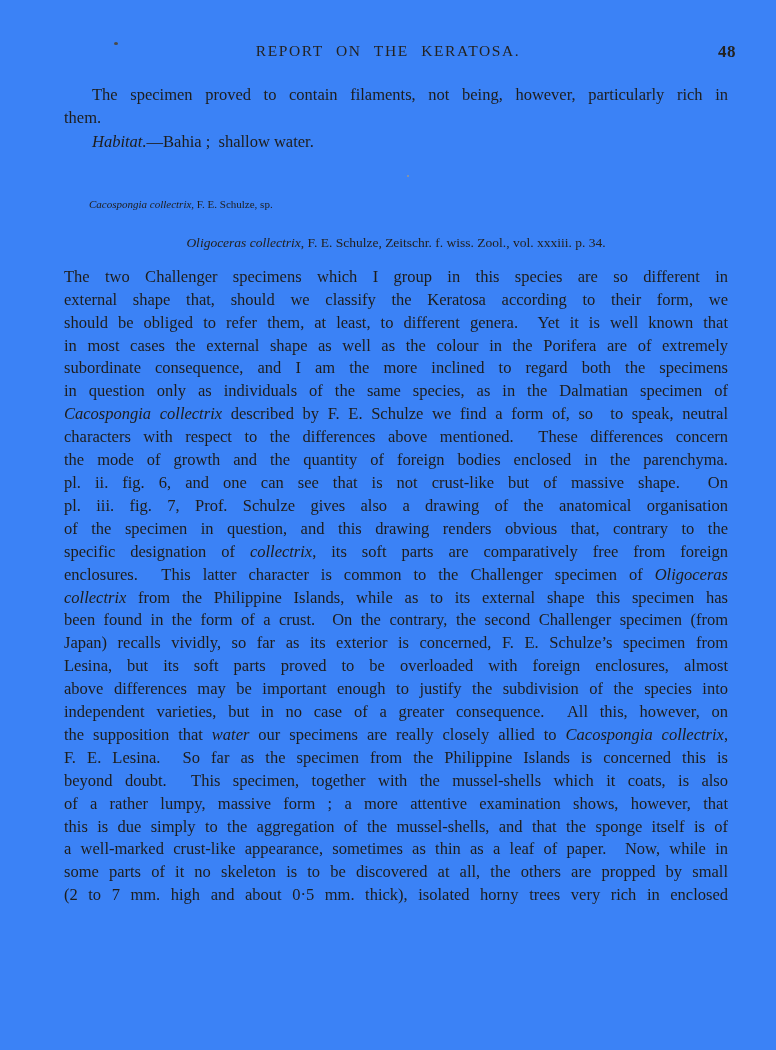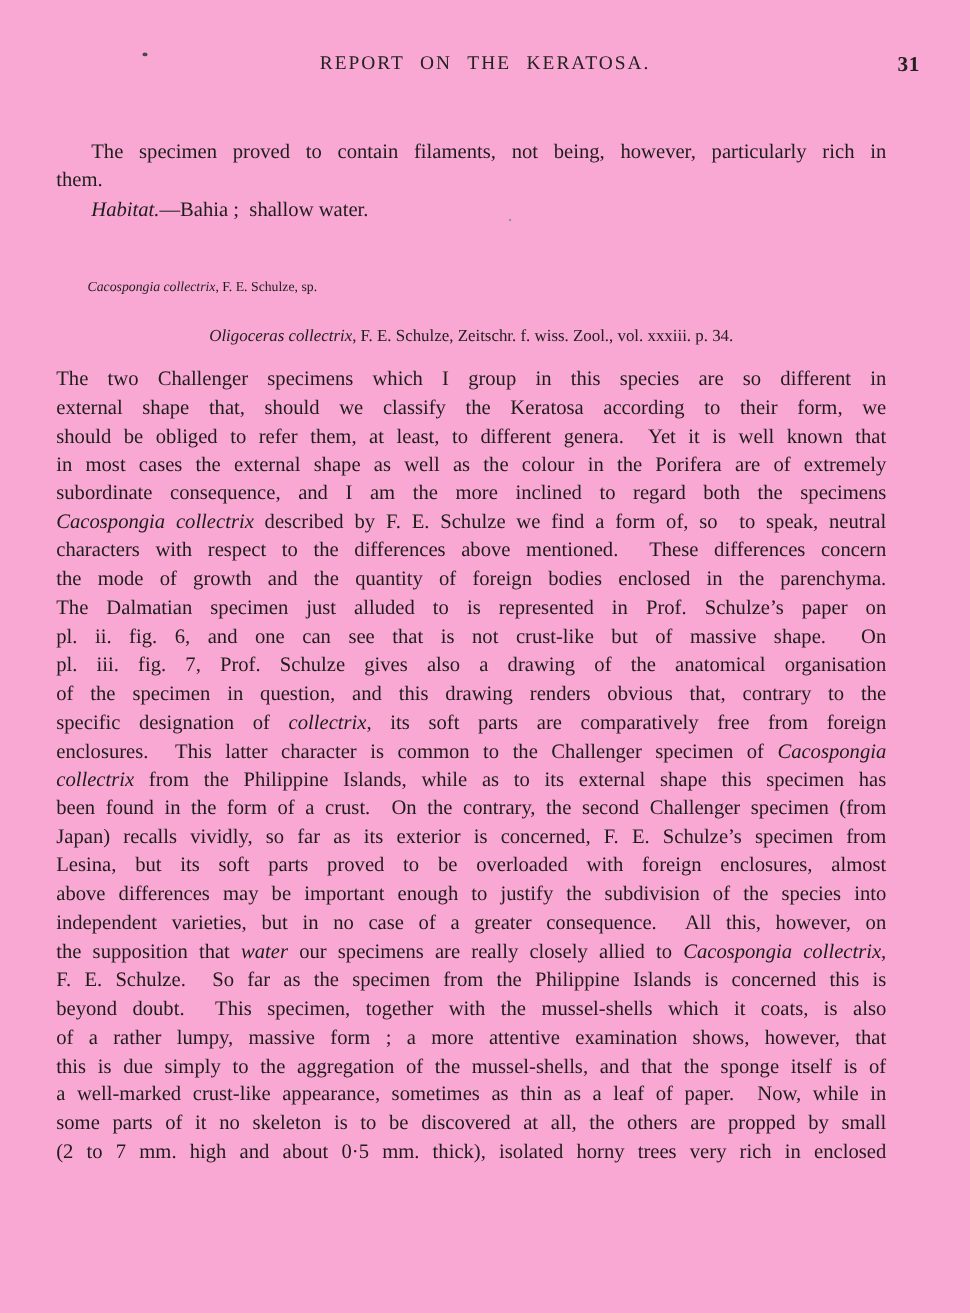--- a/index.html
+++ b/index.html
@@ -1,19 +1,19 @@
 <!DOCTYPE html>
 <html><head>
 <meta charset="utf-8">
 <style>
   html,body{margin:0;padding:0;background:#e8e8e6;}
   .page{
     position:relative;
     width:776px;height:1050px;
-    background:#f9a8d4;
+    background:#3b82f6;
     color:#1e1d1b;
     font-family:"Liberation Serif","DejaVu Serif",serif;
     overflow:hidden;
     margin:0 auto;
   }
   
   .header-row{position:absolute;top:42px;left:0;width:100%;height:20px;}
   .running-title{
     text-align:center;
     font-size:15.5px;
@@ -21,23 +21,22 @@
     word-spacing:7px;
     color:#232220;
   }
   .page-number{
     position:absolute;top:0;right:40px;
     font-size:17px;font-weight:bold;letter-spacing:.5px;color:#232220;
   }
   
   .column{
     position:absolute;
-    left:45px;top:84px;
+    left:64px;top:84px;
     width:664px;
-    margin-top:26px;
   }
   .tline{
     font-size:16.5px;
     line-height:22.9px;
     white-space:pre-wrap;
   }
   .justify-all .tline{
     text-align:justify;
     text-align-last:justify;
   }
@@ -73,21 +72,21 @@
   .dot-a{left:114px;top:42px;width:4px;height:3px;background:#4a4a48;}
   .dot-b{left:407px;top:175px;width:2px;height:2px;background:#9a9892;}
 </style>
 </head>
 <body>
 
 <div class="page">
 
   <div class="header-row">
     <div class="running-title">REPORT ON THE KERATOSA.</div>
-    <div class="page-number">31</div>
+    <div class="page-number">48</div>
   </div>
 
   <div class="dot dot-a"></div>
   <div class="dot dot-b"></div>
 
   <div class="column">
 
     <div class="justify-except-last indent-first">
         <div class="tline">The specimen proved to contain filaments, not being, however, particularly rich in</div>
         <div class="tline">them.</div>
@@ -99,37 +98,37 @@
     <div class="species-heading"><i>Cacospongia collectrix</i>, F. E. Schulze, sp.</div>
 
     <div class="synonymy"><i>Oligoceras collectrix</i>, F. E. Schulze, Zeitschr. f. wiss. Zool., vol. xxxiii. p. 34.</div>
 
     <div class="main-para justify-all">
         <div class="tline">The two Challenger specimens which I group in this species are so different in</div>
         <div class="tline">external shape that, should we classify the Keratosa according to their form, we</div>
         <div class="tline">should be obliged to refer them, at least, to different genera.  Yet it is well known that</div>
         <div class="tline">in most cases the external shape as well as the colour in the Porifera are of extremely</div>
         <div class="tline">subordinate consequence, and I am the more inclined to regard both the specimens</div>
+        <div class="tline">in question only as individuals of the same species, as in the Dalmatian specimen of</div>
         <div class="tline"><i>Cacospongia collectrix</i> described by F. E. Schulze we find a form of, so  to speak, neutral</div>
         <div class="tline">characters with respect to the differences above mentioned.  These differences concern</div>
         <div class="tline">the mode of growth and the quantity of foreign bodies enclosed in the parenchyma.</div>
-        <div class="tline">The Dalmatian specimen just alluded to is represented in Prof. Schulze’s paper on</div>
         <div class="tline">pl. ii. fig. 6, and one can see that is not crust-like but of massive shape.  On</div>
         <div class="tline">pl. iii. fig. 7, Prof. Schulze gives also a drawing of the anatomical organisation</div>
         <div class="tline">of the specimen in question, and this drawing renders obvious that, contrary to the</div>
         <div class="tline">specific designation of <i>collectrix</i>, its soft parts are comparatively free from foreign</div>
-        <div class="tline">enclosures.  This latter character is common to the Challenger specimen of <i>Cacospongia</i></div>
+        <div class="tline">enclosures.  This latter character is common to the Challenger specimen of <i>Oligoceras</i></div>
         <div class="tline"><i>collectrix</i> from the Philippine Islands, while as to its external shape this specimen has</div>
         <div class="tline">been found in the form of a crust.  On the contrary, the second Challenger specimen (from</div>
         <div class="tline">Japan) recalls vividly, so far as its exterior is concerned, F. E. Schulze’s specimen from</div>
         <div class="tline">Lesina, but its soft parts proved to be overloaded with foreign enclosures, almost</div>
         <div class="tline">above differences may be important enough to justify the subdivision of the species into</div>
         <div class="tline">independent varieties, but in no case of a greater consequence.  All this, however, on</div>
         <div class="tline">the supposition that <i>water</i> our specimens are really closely allied to <i>Cacospongia collectrix</i>,</div>
-        <div class="tline">F. E. Schulze.  So far as the specimen from the Philippine Islands is concerned this is</div>
+        <div class="tline">F. E. Lesina.  So far as the specimen from the Philippine Islands is concerned this is</div>
         <div class="tline">beyond doubt.  This specimen, together with the mussel-shells which it coats, is also</div>
         <div class="tline">of a rather lumpy, massive form ; a more attentive examination shows, however, that</div>
         <div class="tline">this is due simply to the aggregation of the mussel-shells, and that the sponge itself is of</div>
         <div class="tline">a well-marked crust-like appearance, sometimes as thin as a leaf of paper.  Now, while in</div>
         <div class="tline">some parts of it no skeleton is to be discovered at all, the others are propped by small</div>
         <div class="tline">(2 to 7 mm. high and about 0·5 mm. thick), isolated horny trees very rich in enclosed</div>
       </div>
 
   </div>
 </div>

